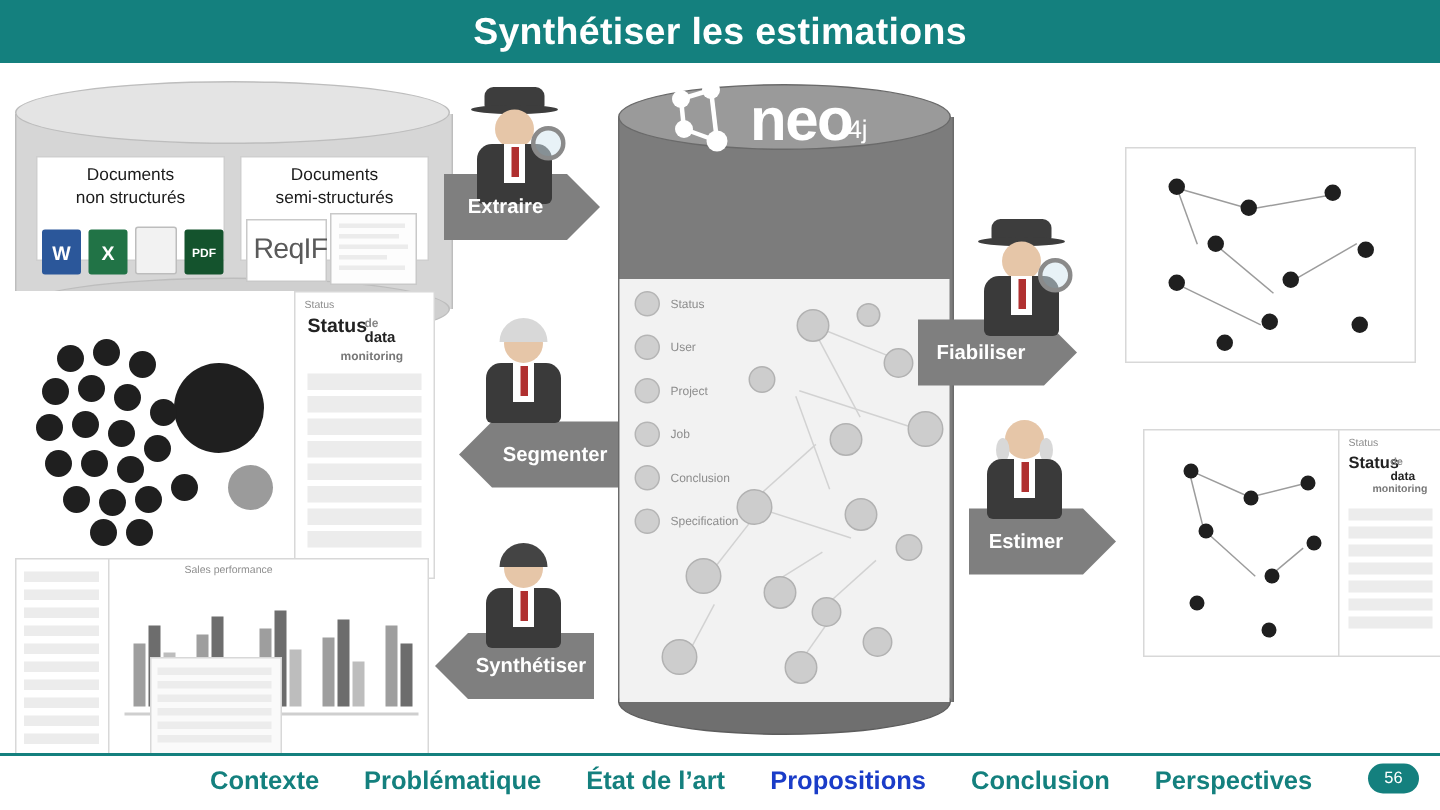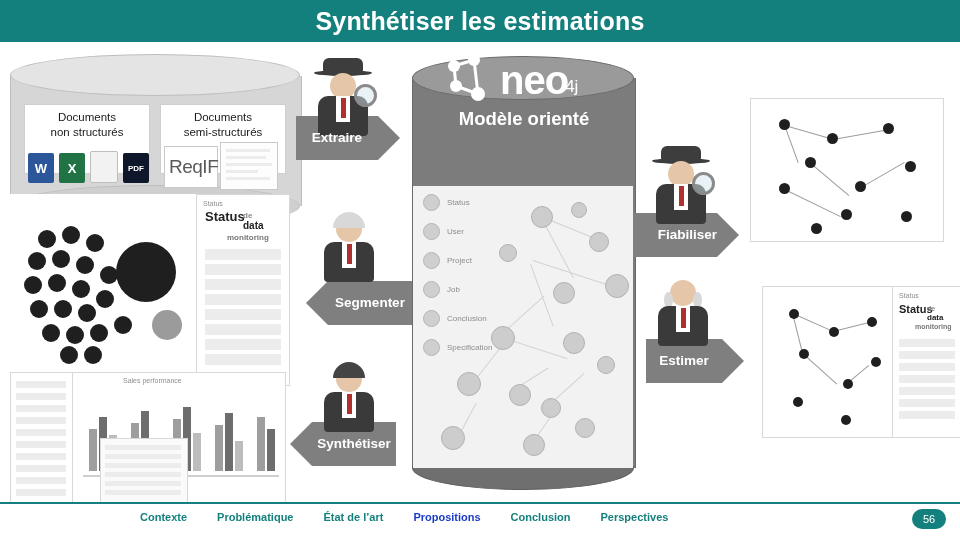--- a/index.html
+++ b/index.html
@@ -66,21 +66,21 @@
   .doc-card{
     position:absolute;background:#ffffff;border:1px solid #cfcfcf;
     display:flex;flex-direction:column;align-items:center;
   }
   .doc-card .cap{font-size:11.5px;color:#1a1a1a;line-height:15px;text-align:center;padding-top:5px;}
   .icon-row{display:flex;align-items:flex-end;gap:5px;margin-top:5px;}
   .fi{width:26px;height:30px;border-radius:2px;display:flex;align-items:center;justify-content:center;
       color:#fff;font-size:13px;font-weight:bold;}
   .fi-word{background:#2b579a;}
   .fi-xl{background:#217346;}
-  .fi-pdf{background:#0f172a;color:#fff;font-size:8px;}
+  .fi-pdf{background:#14532d;color:#fff;font-size:8px;}
   .fi-sheet{background:#f2f2f2;border:1px solid #bdbdbd;}
 
   
   .thumb{position:absolute;background:#fff;border:1px solid #c9c9c9;}
   .reqif{font-size:19px;font-weight:normal;color:#5a5a5a;letter-spacing:-.5px;}
 
   
   .arrow{
     position:absolute;display:flex;align-items:center;justify-content:center;
     color:#ffffff;font-weight:bold;text-align:center;line-height:14px;
@@ -119,21 +119,21 @@
   .fig-glass{position:absolute;left:42px;top:26px;width:17px;height:17px;border:3px solid #8a8a8a;border-radius:50%;background:rgba(210,230,240,.5);}
   .fig-hair{position:absolute;left:15px;top:10px;width:32px;height:16px;border-radius:16px 16px 0 0;background:#d8d8d8;}
   .fig-hair2{position:absolute;left:12px;top:18px;width:9px;height:16px;border-radius:50%;background:#d8d8d8;}
   .fig-hair3{position:absolute;left:41px;top:18px;width:9px;height:16px;border-radius:50%;background:#d8d8d8;}
   .fig-mous{position:absolute;left:22px;top:33px;width:18px;height:6px;border-radius:4px;background:#d8d8d8;}
 
   
   .footer{position:absolute;left:0;top:502px;width:960px;height:38px;background:#ffffff;}
   .foot-line{position:absolute;left:0;top:0;width:960px;height:2px;background:#14807e;}
   .nav{position:absolute;top:9px;display:flex;align-items:center;}
-  .nav-item{font-size:11px;color:#14807e;font-weight:bold;margin-right:30px;white-space:nowrap;}
+  .nav-item{font-size:17px;color:#14807e;font-weight:bold;margin-right:30px;white-space:nowrap;}
   .nav-item.active{color:#1a3cc8;}
   .slide-num{
     position:absolute;right:14px;top:7px;width:34px;height:20px;border-radius:10px;
     background:#14807e;color:#fff;font-size:11px;display:flex;align-items:center;justify-content:center;
   }
 </style>
 </head>
 <body>
 
 <div class="title-bar">
@@ -246,28 +246,27 @@
       <circle cx="14" cy="12" r="6" fill="#ffffff"></circle>
       <circle cx="34" cy="6" r="6" fill="#ffffff"></circle>
       <circle cx="16" cy="32" r="6" fill="#ffffff"></circle>
       <circle cx="38" cy="40" r="7" fill="#ffffff"></circle>
     </svg>
     <div class="neo-txt">neo</div>
     <div class="neo-sub">4j</div>
   </div>
 
   <div style="position:absolute;left:420px;top:64px;width:208px;text-align:center;color:#fff;font-size:18.5px;font-weight:bold;line-height:25px;">
-    <div>Modèle orienté</div>
   </div>
 
   <div class="arrow ar-right" style="left:296px;top:74px;width:82px;height:44px;">
     <span>Extraire</span>
   </div>
 
-  <div class="arrow ar-right" style="left:633px;top:171px;width:84px;height:44px;justify-content:flex-end;">
+  <div class="arrow ar-right" style="left:612px;top:171px;width:84px;height:44px;">
     <span>Fiabiliser</span>
   </div>
 
   <div class="arrow ar-left" style="left:328px;top:239px;width:84px;height:44px;">
     <span>Segmenter</span>
   </div>
 
   <div class="arrow ar-right" style="left:646px;top:297px;width:76px;height:44px;">
     <span>Estimer</span>
   </div>

